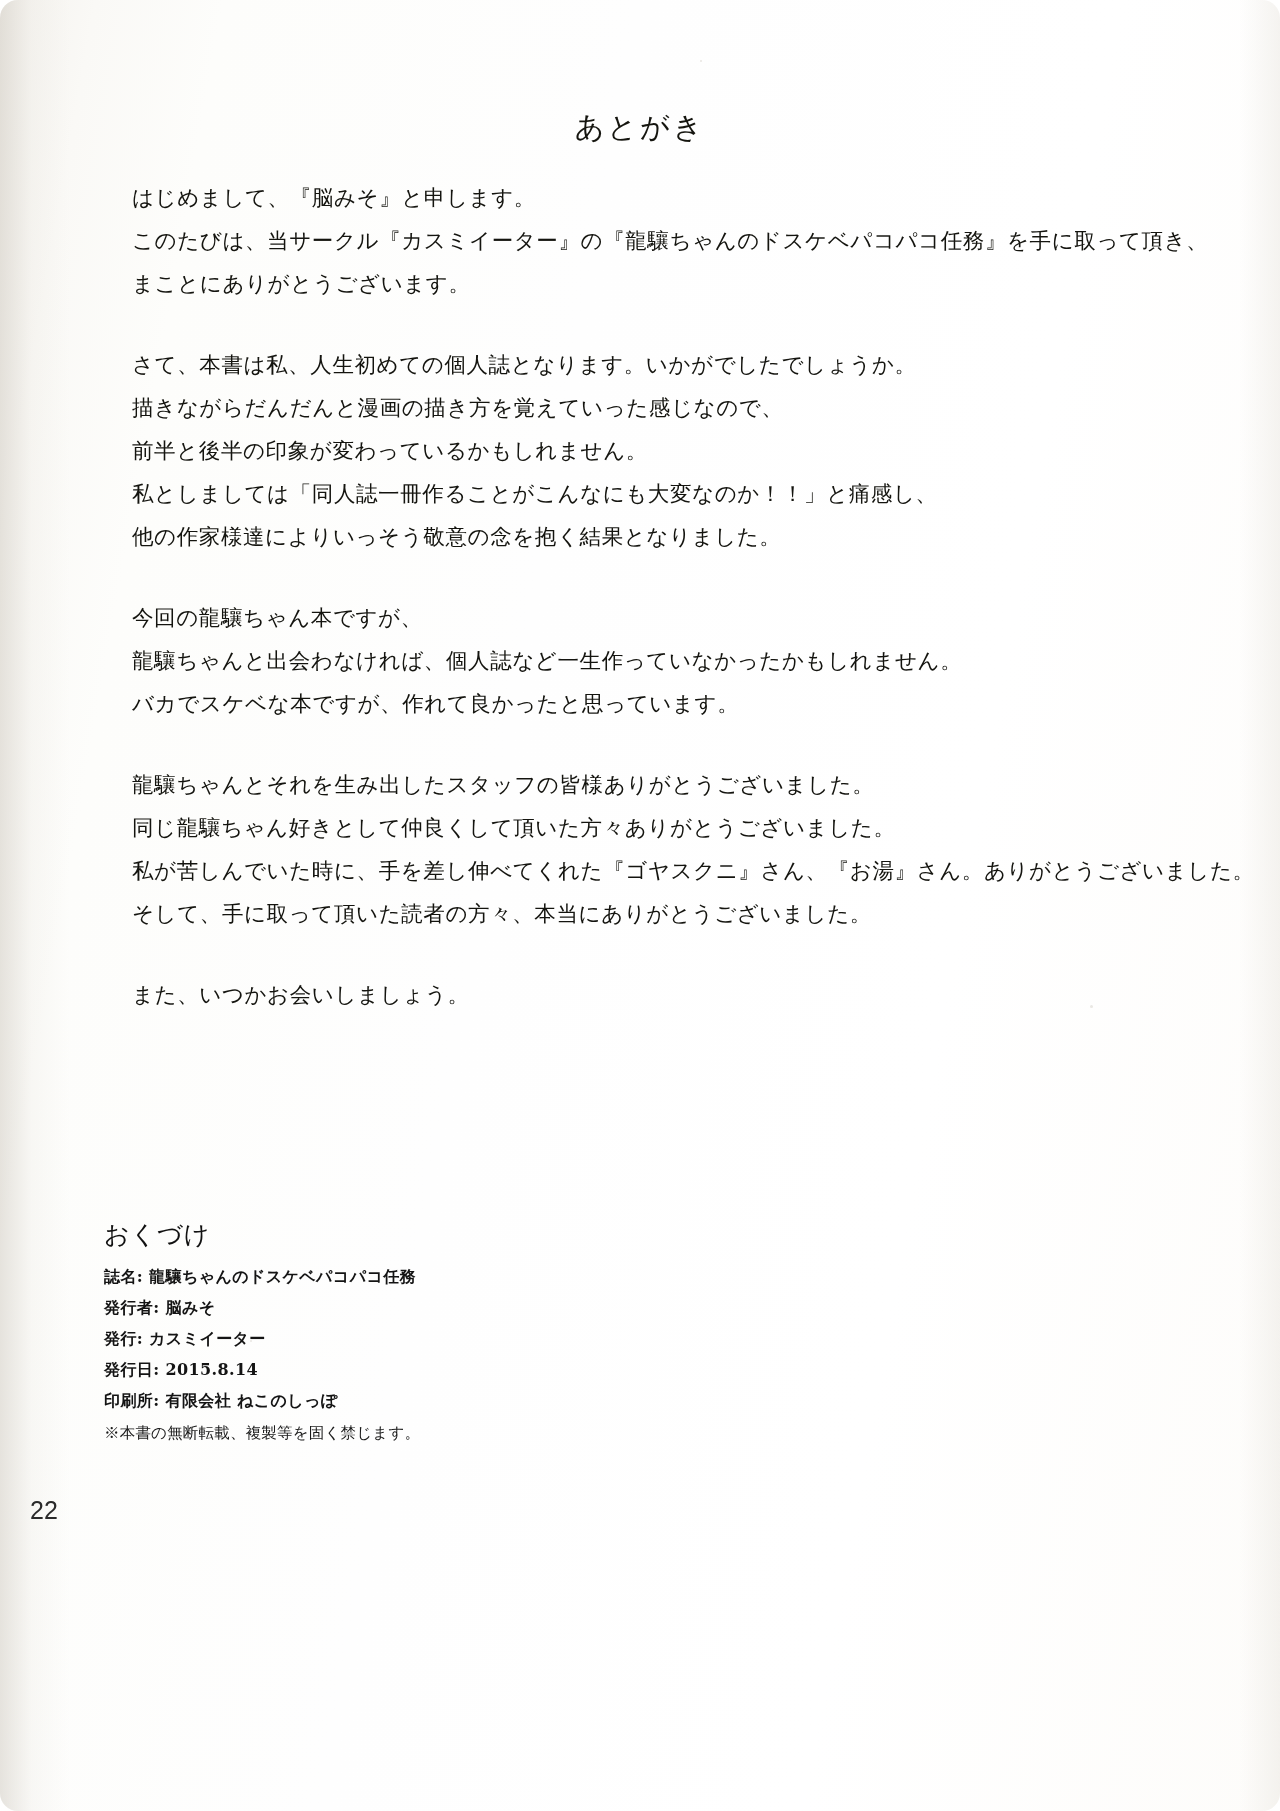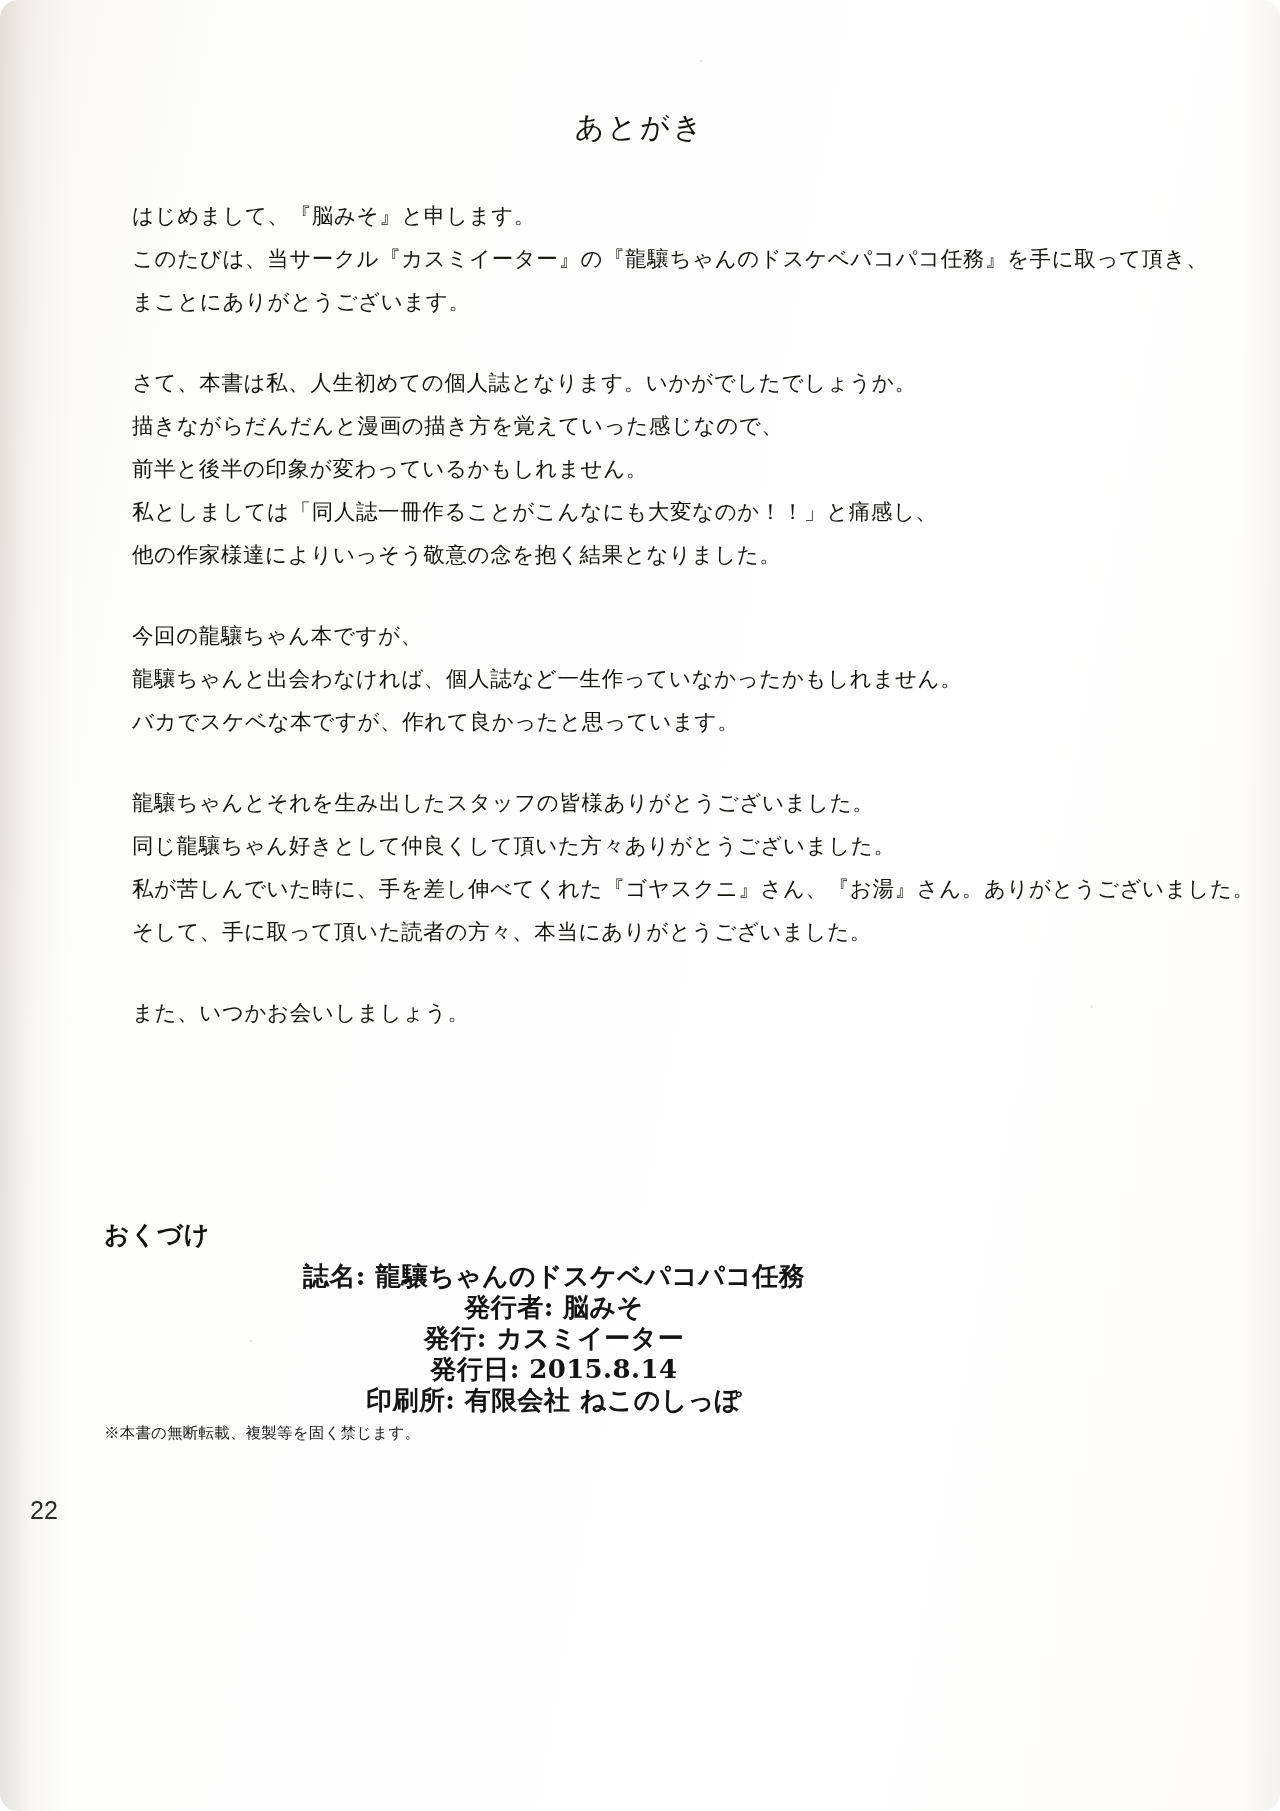--- a/index.html
+++ b/index.html
@@ -44,21 +44,21 @@
     text-align: center;
     font-size: 29px;
     letter-spacing: 3px;
     color: #15150f;
     font-family: "DejaVu Serif", "Liberation Serif", serif;
   }
 
   .body-block {
     position: absolute;
     left: 132px;
-    top: 194px;
+    top: 176px;
     width: 1010px;
   }
   .para {
     margin: 0 0 38px 0;
   }
   .para:last-child { margin-bottom: 0; }
   .line {
     font-size: 21.5px;
     line-height: 43px;
     letter-spacing: 0.6px;
@@ -69,34 +69,33 @@
 
   
   .colophon {
     position: absolute;
     left: 104px;
     top: 1218px;
     width: 900px;
   }
   .colophon-title {
     font-size: 25px;
-    font-weight: bold;
+    font-weight: normal;
     letter-spacing: 1px;
     margin-bottom: 10px;
     color: #111;
     font-family: "DejaVu Serif", "Liberation Serif", serif;
   }
   .colophon-row {
-    font-size: 26px;
+    font-size: 16px;
     line-height: 31px;
     letter-spacing: 0.4px;
     font-weight: bold;
     color: #141414;
     font-family: "DejaVu Serif", "Liberation Serif", serif;
-    text-align: center;
   }
   .colophon-note {
     margin-top: 6px;
     font-size: 15.5px;
     line-height: 24px;
     letter-spacing: 0.2px;
     color: #1a1a1a;
     font-family: Liberation Mono, monospace;
   }
 

